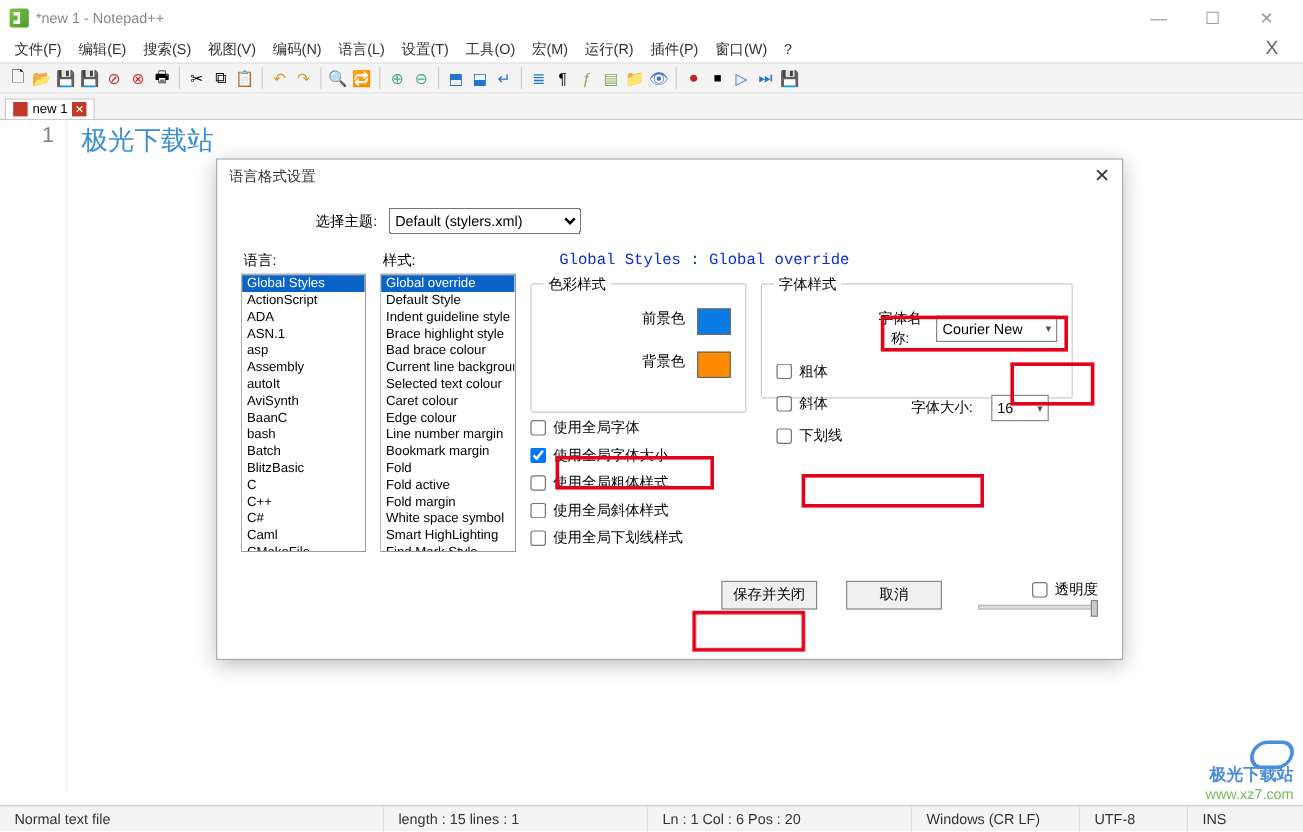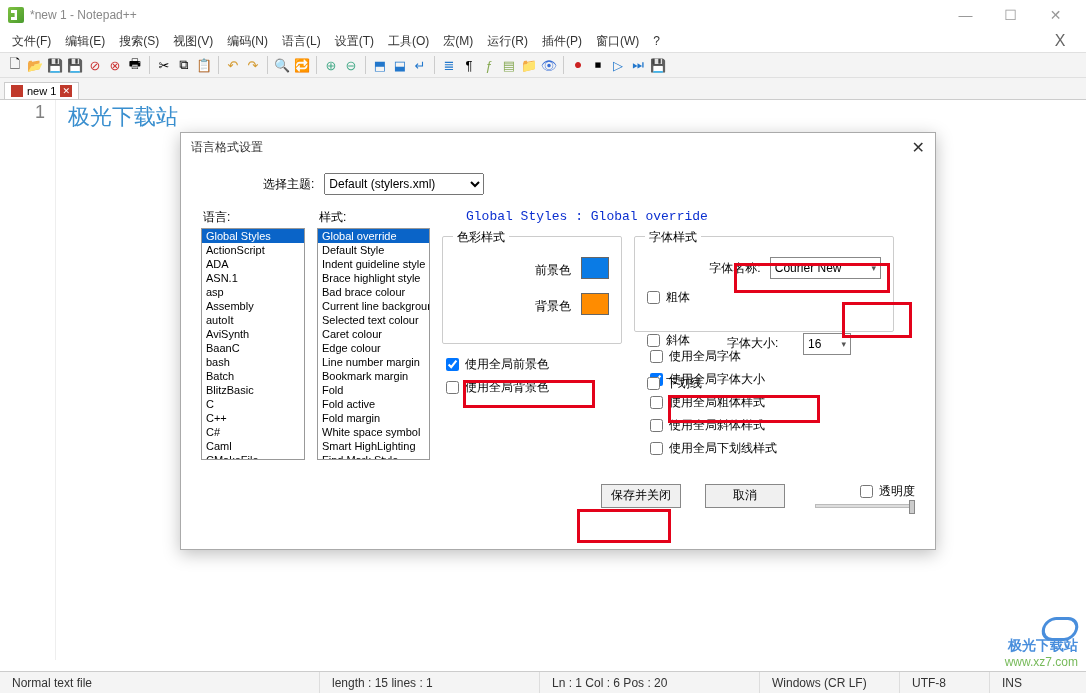--- a/index.html
+++ b/index.html
@@ -54,28 +54,28 @@
 .listbox .li.sel { background: #0a64c8; color: #fff; }
 
 .override-title { color: #0b2fd0; font-family: "Courier New", monospace; font-size: 13px; margin: 0 0 12px 24px; }
 
 .groups-row { display: flex; gap: 12px; }
 .group { border: 1px solid #ccc; border-radius: 2px; padding: 20px 12px 12px 12px; position: relative; }
 .group .legend { position: absolute; top: -8px; left: 10px; background: #fff; padding: 0 4px; font-size: 12px; }
 .group-color { width: 180px; height: 108px; }
 .group-font  { width: 260px; height: 96px; }
 
-.color-row { display: flex; align-items: flex-end; gap: 10px; justify-content: flex-end; margin-bottom: 14px; }
+.color-row { display: flex; align-items: flex-start; gap: 10px; justify-content: flex-end; margin-bottom: 14px; }
 .swatch { width: 28px; height: 22px; border: 1px solid #666; }
 .sw-fg { background: #0a7be5; }
 .sw-bg { background: #ff8c00; }
 
 .font-row { display: flex; align-items: center; margin-bottom: 10px; }
-.font-chk-col { width: 80px; display:flex; flex-direction:column; gap:20px; }
-.font-label { width: 70px; text-align: left; margin-right: 6px; }
+.font-chk-col { width: 80px; display:flex; flex-direction:column; gap:4px; }
+.font-label { width: 70px; text-align: center; margin-right: 6px; margin-left: 23px; }
 .dd { height: 22px; border: 1px solid #888; font-size: 12px; background: #fff; display: flex; align-items: center; padding: 0 4px; justify-content: space-between; }
 .dd.small { width: 48px; }
 .dd .tri { font-size: 9px; color: #555; }
 .dd-font { width: 140px; }
 
 .chk { display: flex; align-items: center; gap: 6px; font-size: 12px; margin-bottom: 6px; }
 .chk input { width: 13px; height: 13px; }
 
 .use-global-left { margin: 12px 0 0 4px; }
 
@@ -287,30 +287,20 @@
               <span class="font-label" style="align-self:center">字体大小:</span>
               <div class="dd small" style="align-self:center">
                 <span>16</span>
                 <span class="tri">▾</span>
               </div>
             </div>
           </div>
         </div>
 
         <div style="display:flex; gap:12px;">
-          <div class="use-global-left" style="width:192px;">
-            <label class="chk">
-                <input type="checkbox" checked="" style="">
-                <span>使用全局前景色</span>
-              </label>
-            <label class="chk">
-                <input type="checkbox" style="">
-                <span>使用全局背景色</span>
-              </label>
-          </div>
           <div style="margin-top:4px;">
             <label class="chk">
                 <input type="checkbox" style="">
                 <span>使用全局字体</span>
               </label>
             <label class="chk">
                 <input type="checkbox" checked="" style="">
                 <span>使用全局字体大小</span>
               </label>
             <label class="chk">

